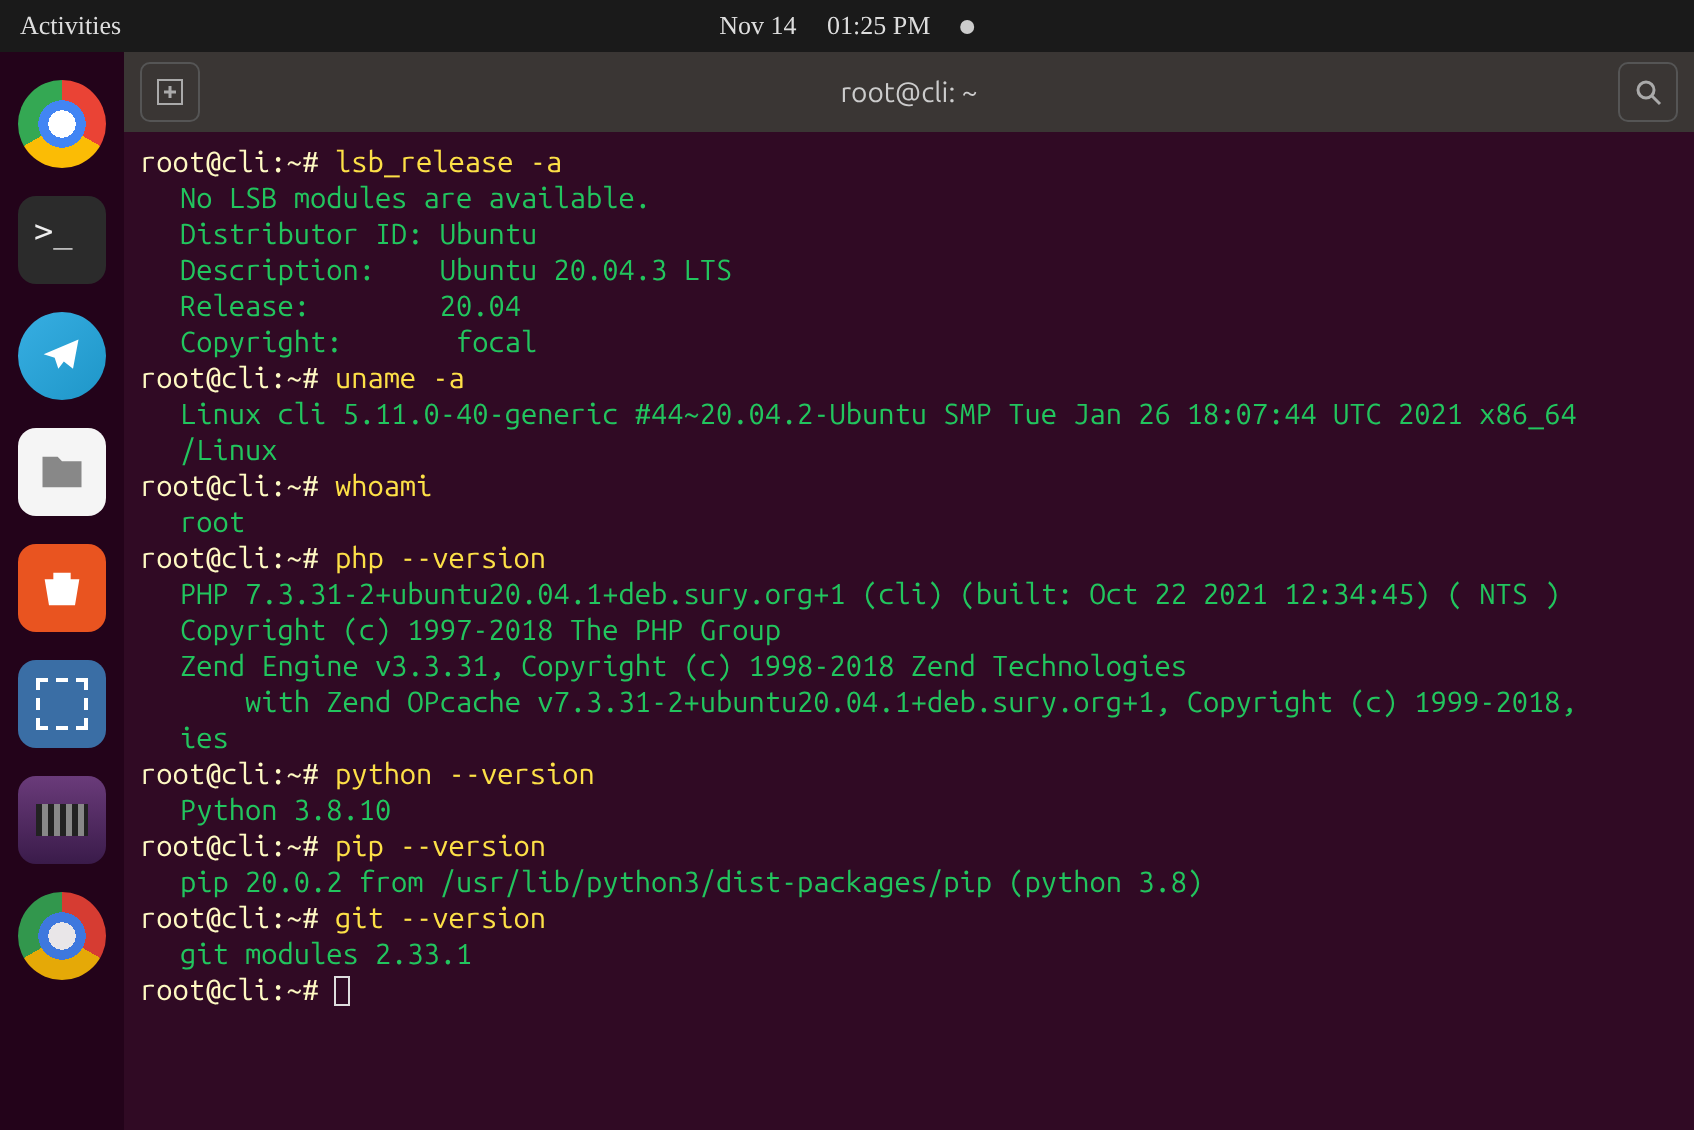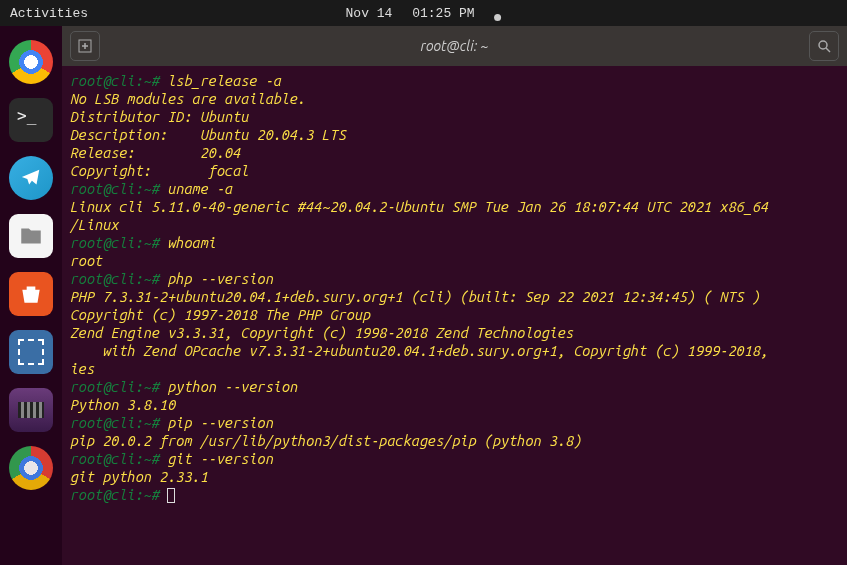--- a/index.html
+++ b/index.html
@@ -10,31 +10,31 @@
     overflow: hidden;
     position: relative;
   }
   
   .topbar {
     height: 26px;
     background: #1a1a1a;
     color: #ddd;
     display: flex;
     align-items: center;
-    font-family: Liberation Mono, monospace;
+    font-family: Liberation Serif, serif;
     font-size: 13px;
     padding: 0 10px;
     position: relative;
   }
   .topbar .center {
     position: absolute;
     left: 50%;
     transform: translateX(-50%);
     display: flex;
-    align-items: flex-end;
+    align-items: center;
     gap: 6px;
   }
   .topbar .dot {
     width: 7px; height: 7px;
     background: #ccc;
     border-radius: 50%;
     display: inline-block;
   }
   
   .dock {
@@ -75,21 +75,20 @@
   
   .termwin {
     position: absolute;
     left: 62px;
     top: 26px;
     right: 0;
     bottom: 0;
     background: #300a24;
     display:flex;
     flex-direction:column;
-    font-style:italic;
   }
   .term-titlebar {
     height: 40px;
     background: #3a3634;
     display:flex;
     align-items:center;
     padding: 0 8px;
     gap:8px;
     color:#ccc;
     font-family:"Ubuntu",sans-serif;
@@ -107,23 +106,23 @@
   }
   .term-body {
     flex:1;
     padding: 6px 8px;
     font-size: 14.5px;
     line-height: 18px;
     color:#ddd;
     white-space: pre;
     overflow:hidden;
   }
-  .prompt { color:#15803d; }
+  .prompt { color:#fef9c3; }
   .cmd { color:#fde047; }
-  .out { color:#fde047; }
+  .out { color:#22c55e;margin-left:20px; }
   .cursor {
     display:inline-block;
     width:8px;height:15px;
     border:1px solid #ddd;
     vertical-align:text-bottom;
   }
 </style>
 </head>
 <body>
 
@@ -182,26 +181,26 @@
 <span class="out">Distributor ID: Ubuntu</span>
 <span class="out">Description:    Ubuntu 20.04.3 LTS</span>
 <span class="out">Release:        20.04</span>
 <span class="out">Copyright:       focal</span>
 <span class="prompt">root@cli:~# </span><span class="cmd">uname -a</span>
 <span class="out">Linux cli 5.11.0-40-generic #44~20.04.2-Ubuntu SMP Tue Jan 26 18:07:44 UTC 2021 x86_64</span>
 <span class="out">/Linux</span>
 <span class="prompt">root@cli:~# </span><span class="cmd">whoami</span>
 <span class="out">root</span>
 <span class="prompt">root@cli:~# </span><span class="cmd">php --version</span>
-<span class="out">PHP 7.3.31-2+ubuntu20.04.1+deb.sury.org+1 (cli) (built: Sep 22 2021 12:34:45) ( NTS )</span>
+<span class="out">PHP 7.3.31-2+ubuntu20.04.1+deb.sury.org+1 (cli) (built: Oct 22 2021 12:34:45) ( NTS )</span>
 <span class="out">Copyright (c) 1997-2018 The PHP Group</span>
 <span class="out">Zend Engine v3.3.31, Copyright (c) 1998-2018 Zend Technologies</span>
 <span class="out">    with Zend OPcache v7.3.31-2+ubuntu20.04.1+deb.sury.org+1, Copyright (c) 1999-2018,</span>
 <span class="out">ies</span>
 <span class="prompt">root@cli:~# </span><span class="cmd">python --version</span>
 <span class="out">Python 3.8.10</span>
 <span class="prompt">root@cli:~# </span><span class="cmd">pip --version</span>
 <span class="out">pip 20.0.2 from /usr/lib/python3/dist-packages/pip (python 3.8)</span>
 <span class="prompt">root@cli:~# </span><span class="cmd">git --version</span>
-<span class="out">git python 2.33.1</span>
+<span class="out">git modules 2.33.1</span>
 <span class="prompt">root@cli:~# </span><span class="cmd"></span><span class="cursor"></span>
 </div>
 </div>
 
 </body></html>

